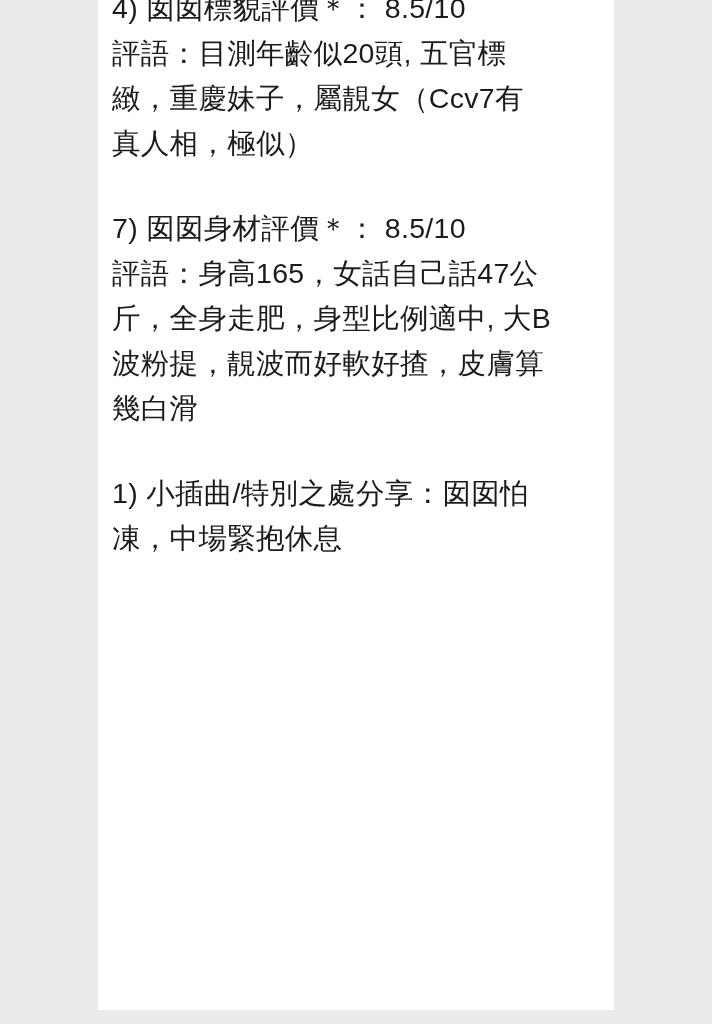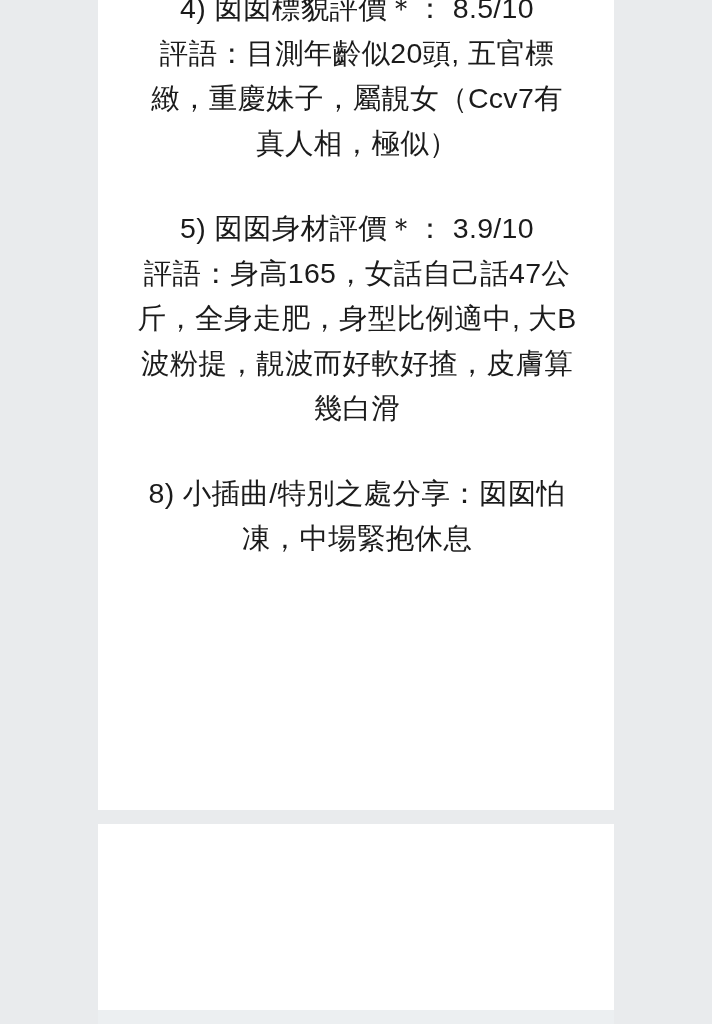--- a/index.html
+++ b/index.html
@@ -9,24 +9,23 @@
   body {
     width: 712px;
     height: 1024px;
     background: #eceff1;
     font-family: "Liberation Sans", sans-serif;
     overflow: hidden;
   }
   .page {
     position: relative;
     width: 712px;
-    height: 824px;
+    height: 1024px;
     background: #e9ebed;
     box-sizing: border-box;
-    text-align: center;
   }
   .sheet {
     position: absolute;
     left: 98px;
     top: 0;
     width: 516px;
     min-height: 1010px;
     background: #ffffff;
     box-sizing: border-box;
     padding: 0 12px 0 14px;
@@ -85,25 +84,25 @@
 <div class="page">
 
   <div class="left-margin"></div>
   <div class="right-margin"></div>
 
   <div class="sheet">
     <div class="doc-text block clip-top">4) 囡囡標貌評價＊： 8.5/10
 評語：目測年齡似20頭, 五官標
 緻，重慶妹子，屬靚女（Ccv7有
 真人相，極似）</div>
-    <div class="doc-text block gap">5) 囡囡身材評價＊： 3.9/10
+    <div class="doc-text block gap">7) 囡囡身材評價＊： 8.5/10
 評語：身高165，女話自己話47公
 斤，全身走肥，身型比例適中, 大B
 波粉提，靚波而好軟好揸，皮膚算
 幾白滑</div>
-    <div class="doc-text block gap">8) 小插曲/特別之處分享：囡囡怕
+    <div class="doc-text block gap">1) 小插曲/特別之處分享：囡囡怕
 凍，中場緊抱休息</div>
 
   </div>
 
 
   <div class="bottom-strip"></div>
 </div>
 
 </body></html>

